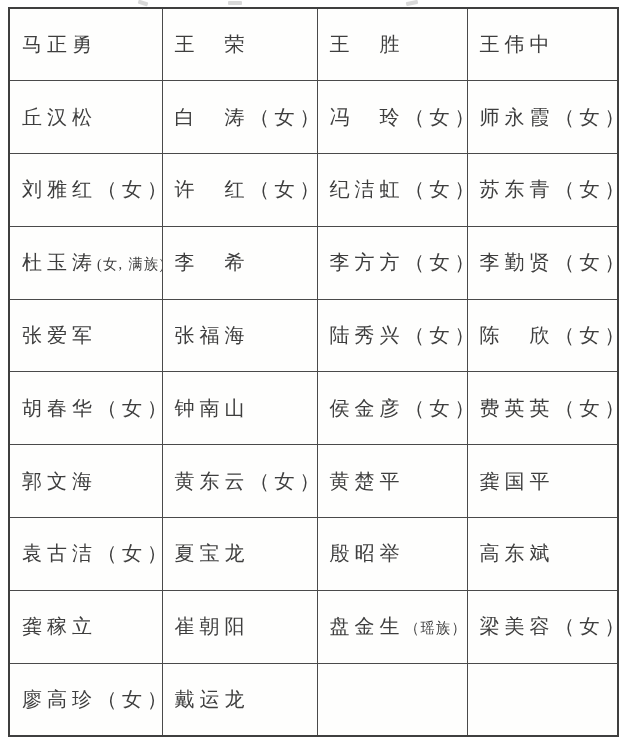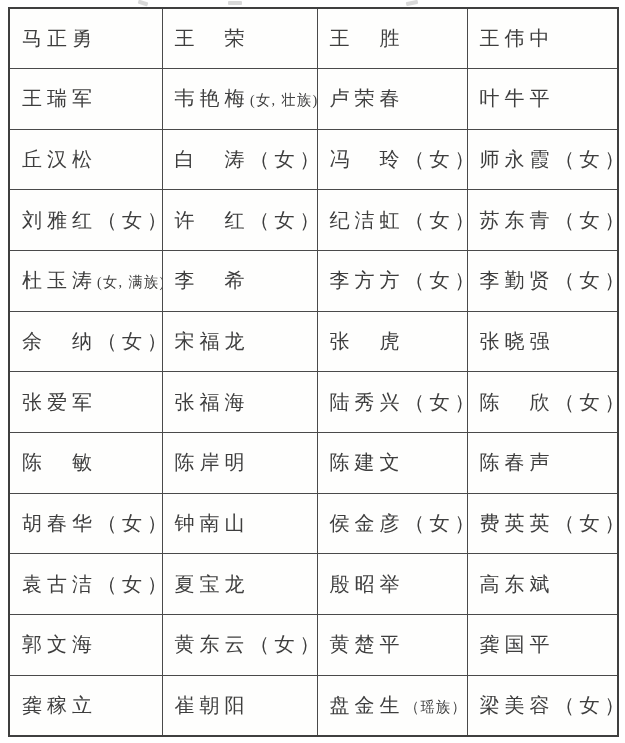--- a/index.html
+++ b/index.html
@@ -85,80 +85,68 @@
         <col style="width: 151px;">
       </colgroup>
     <tbody>
         <tr>
           <td><span class="person-name">马正勇</span></td>
           <td><span class="person-name">王　荣</span></td>
           <td><span class="person-name">王　胜</span></td>
           <td><span class="person-name">王伟中</span></td>
         </tr>
         <tr>
-          <td><span class="person-name">王瑞军</span></td>
-          <td><span class="person-name">韦艳梅</span><span class="person-note"> (女, 壮族)</span></td>
-          <td><span class="person-name">卢荣春</span></td>
-          <td><span class="person-name">叶牛平</span></td>
-        </tr>
-        <tr>
           <td><span class="person-name">丘汉松</span></td>
           <td><span class="person-name">白　涛（女）</span></td>
           <td><span class="person-name">冯　玲（女）</span></td>
           <td><span class="person-name">师永霞（女）</span></td>
         </tr>
         <tr>
           <td><span class="person-name">刘雅红（女）</span></td>
           <td><span class="person-name">许　红（女）</span></td>
           <td><span class="person-name">纪洁虹（女）</span></td>
           <td><span class="person-name">苏东青（女）</span></td>
         </tr>
         <tr>
           <td><span class="person-name">杜玉涛</span><span class="person-note"> (女, 满族)</span></td>
           <td><span class="person-name">李　希</span></td>
           <td><span class="person-name">李方方（女）</span></td>
           <td><span class="person-name">李勤贤（女）</span></td>
         </tr>
         <tr>
-          <td><span class="person-name">余　纳（女）</span></td>
-          <td><span class="person-name">宋福龙</span></td>
-          <td><span class="person-name">张　虎</span></td>
-          <td><span class="person-name">张晓强</span></td>
-        </tr>
-        <tr>
           <td><span class="person-name">张爱军</span></td>
           <td><span class="person-name">张福海</span></td>
           <td><span class="person-name">陆秀兴（女）</span></td>
           <td><span class="person-name">陈　欣（女）</span></td>
-        </tr>
-        <tr>
-          <td><span class="person-name">陈　敏</span></td>
-          <td><span class="person-name">陈岸明</span></td>
-          <td><span class="person-name">陈建文</span></td>
-          <td><span class="person-name">陈春声</span></td>
         </tr>
         <tr>
           <td><span class="person-name">胡春华（女）</span></td>
           <td><span class="person-name">钟南山</span></td>
           <td><span class="person-name">侯金彦（女）</span></td>
           <td><span class="person-name">费英英（女）</span></td>
         </tr>
         <tr>
+          <td><span class="person-name">郭文海</span></td>
+          <td><span class="person-name">黄东云（女）</span></td>
+          <td><span class="person-name">黄楚平</span></td>
+          <td><span class="person-name">龚国平</span></td>
+        </tr>
+        <tr>
           <td><span class="person-name">袁古洁（女）</span></td>
           <td><span class="person-name">夏宝龙</span></td>
           <td><span class="person-name">殷昭举</span></td>
           <td><span class="person-name">高东斌</span></td>
-        </tr>
-        <tr>
-          <td><span class="person-name">郭文海</span></td>
-          <td><span class="person-name">黄东云（女）</span></td>
-          <td><span class="person-name">黄楚平</span></td>
-          <td><span class="person-name">龚国平</span></td>
         </tr>
         <tr>
           <td><span class="person-name">龚稼立</span></td>
           <td><span class="person-name">崔朝阳</span></td>
           <td><span class="person-name">盘金生</span><span class="person-note"> （瑶族）</span></td>
           <td><span class="person-name">梁美容（女）</span></td>
         </tr>
+        <tr>
+          <td><span class="person-name">廖高珍（女）</span></td>
+          <td><span class="person-name">戴运龙</span></td>
+          <td></td>
+          <td></td>
+        </tr>
       </tbody>
   </table>
 </div>
 
 </body></html>

